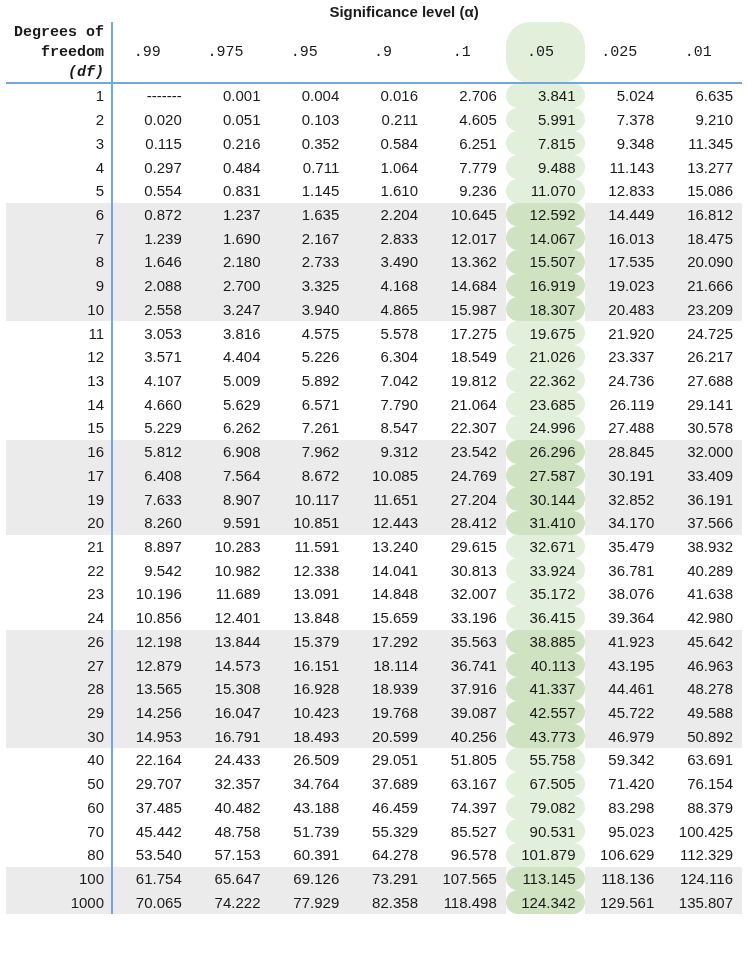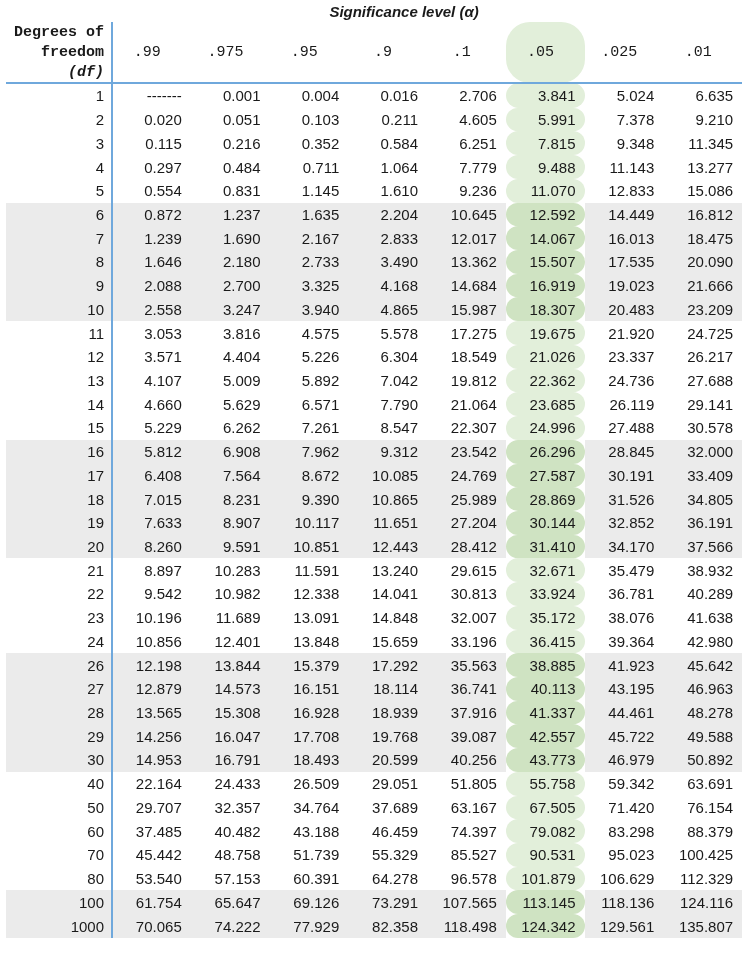--- a/index.html
+++ b/index.html
@@ -14,21 +14,21 @@
     width:748px;height:967px;background:#ffffff;
     font-family:"Liberation Sans",sans-serif;color:var(--text);
     overflow:hidden;
   }
   table{
     border-collapse:collapse;table-layout:fixed;
     width:736px;margin:0 6px;
   }
   th,td{padding:0;font-weight:normal;}
   .title-row th{
-    height:22px;vertical-align:top;font-style:italic;
+    height:22px;vertical-align:top;
   }
   .title{
     display:block;text-align:center;padding-left:60px;padding-top:3px;
     font-size:15px;font-weight:bold;
   }
   .head-row th{
     border-bottom:2px solid var(--line-blue);
     vertical-align:bottom;font-size:15px;font-family:Liberation Mono, monospace;
   }
   .df-head{
@@ -271,31 +271,20 @@
     <td>6.408</td>
     <td>7.564</td>
     <td>8.672</td>
     <td>10.085</td>
     <td>24.769</td>
     <td class="hl">27.587</td>
     <td>30.191</td>
     <td>33.409</td>
   </tr>
       <tr class="shaded">
-    <td class="df">18</td>
-    <td>7.015</td>
-    <td>8.231</td>
-    <td>9.390</td>
-    <td>10.865</td>
-    <td>25.989</td>
-    <td class="hl">28.869</td>
-    <td>31.526</td>
-    <td>34.805</td>
-  </tr>
-      <tr class="shaded">
     <td class="df">19</td>
     <td>7.633</td>
     <td>8.907</td>
     <td>10.117</td>
     <td>11.651</td>
     <td>27.204</td>
     <td class="hl">30.144</td>
     <td>32.852</td>
     <td>36.191</td>
   </tr>
@@ -384,21 +373,21 @@
     <td>18.939</td>
     <td>37.916</td>
     <td class="hl">41.337</td>
     <td>44.461</td>
     <td>48.278</td>
   </tr>
       <tr class="shaded">
     <td class="df">29</td>
     <td>14.256</td>
     <td>16.047</td>
-    <td>17.708</td>
+    <td>10.423</td>
     <td>19.768</td>
     <td>39.087</td>
     <td class="hl">42.557</td>
     <td>45.722</td>
     <td>49.588</td>
   </tr>
       <tr class="shaded">
     <td class="df">30</td>
     <td>14.953</td>
     <td>16.791</td>

